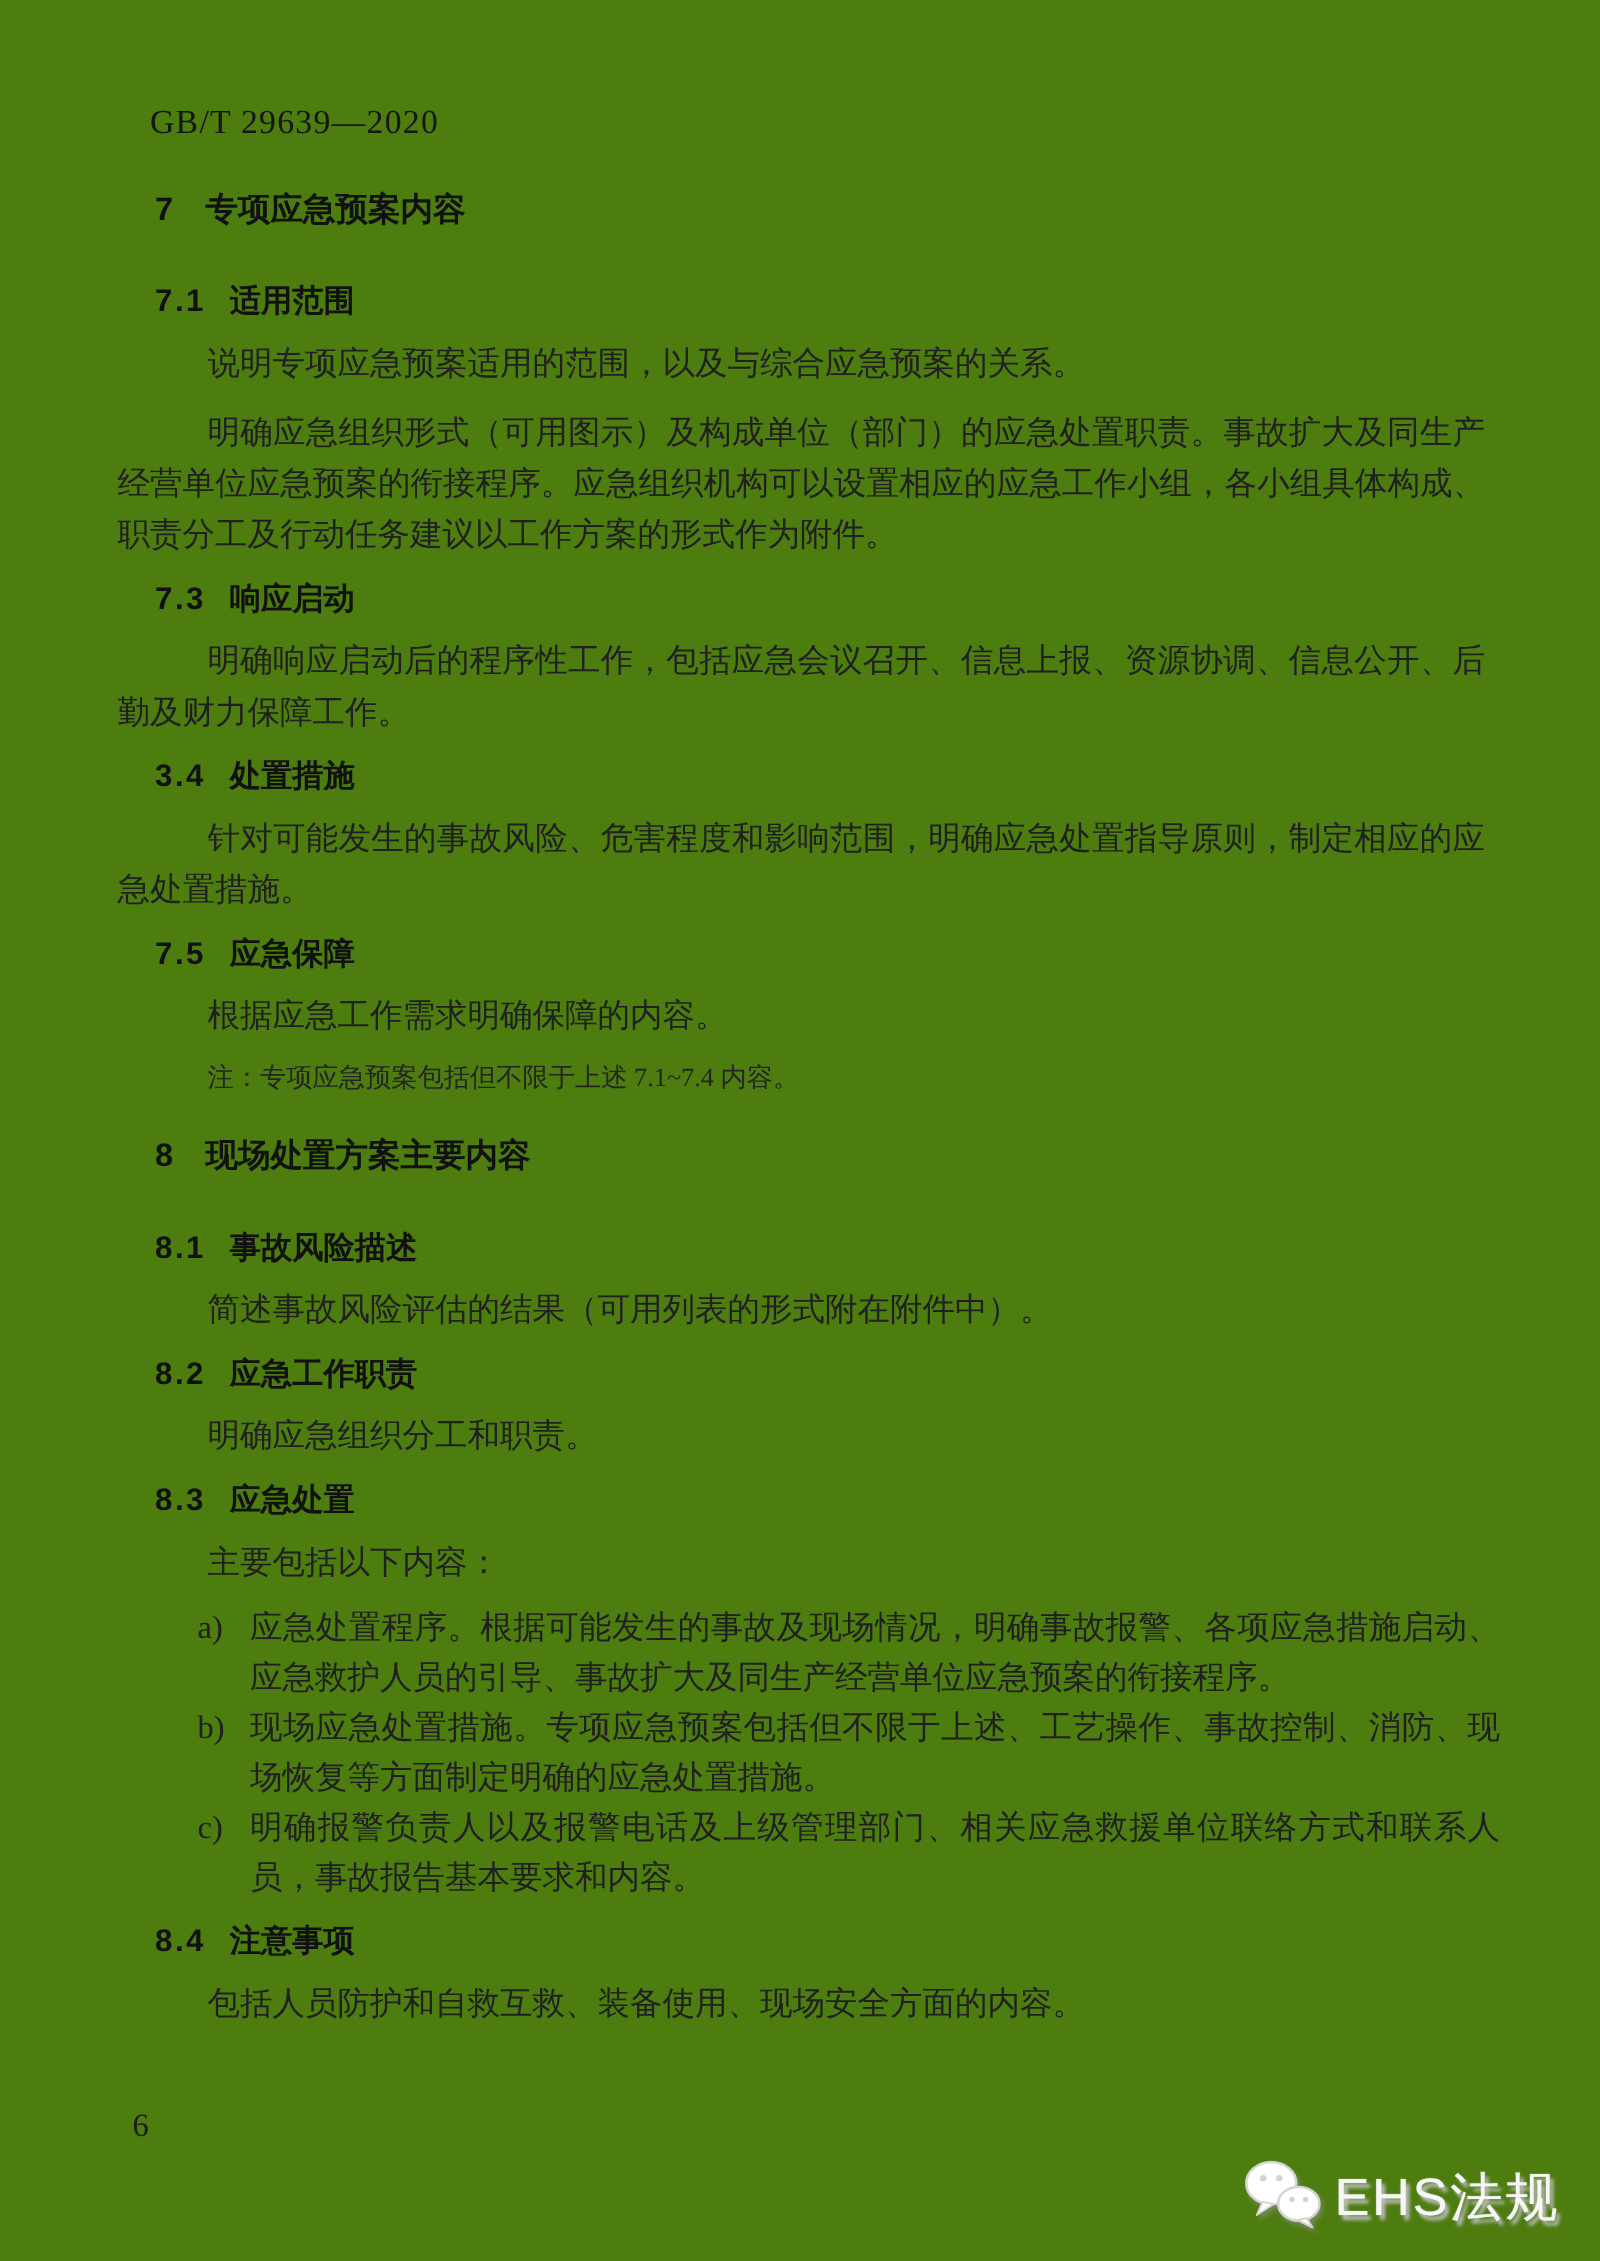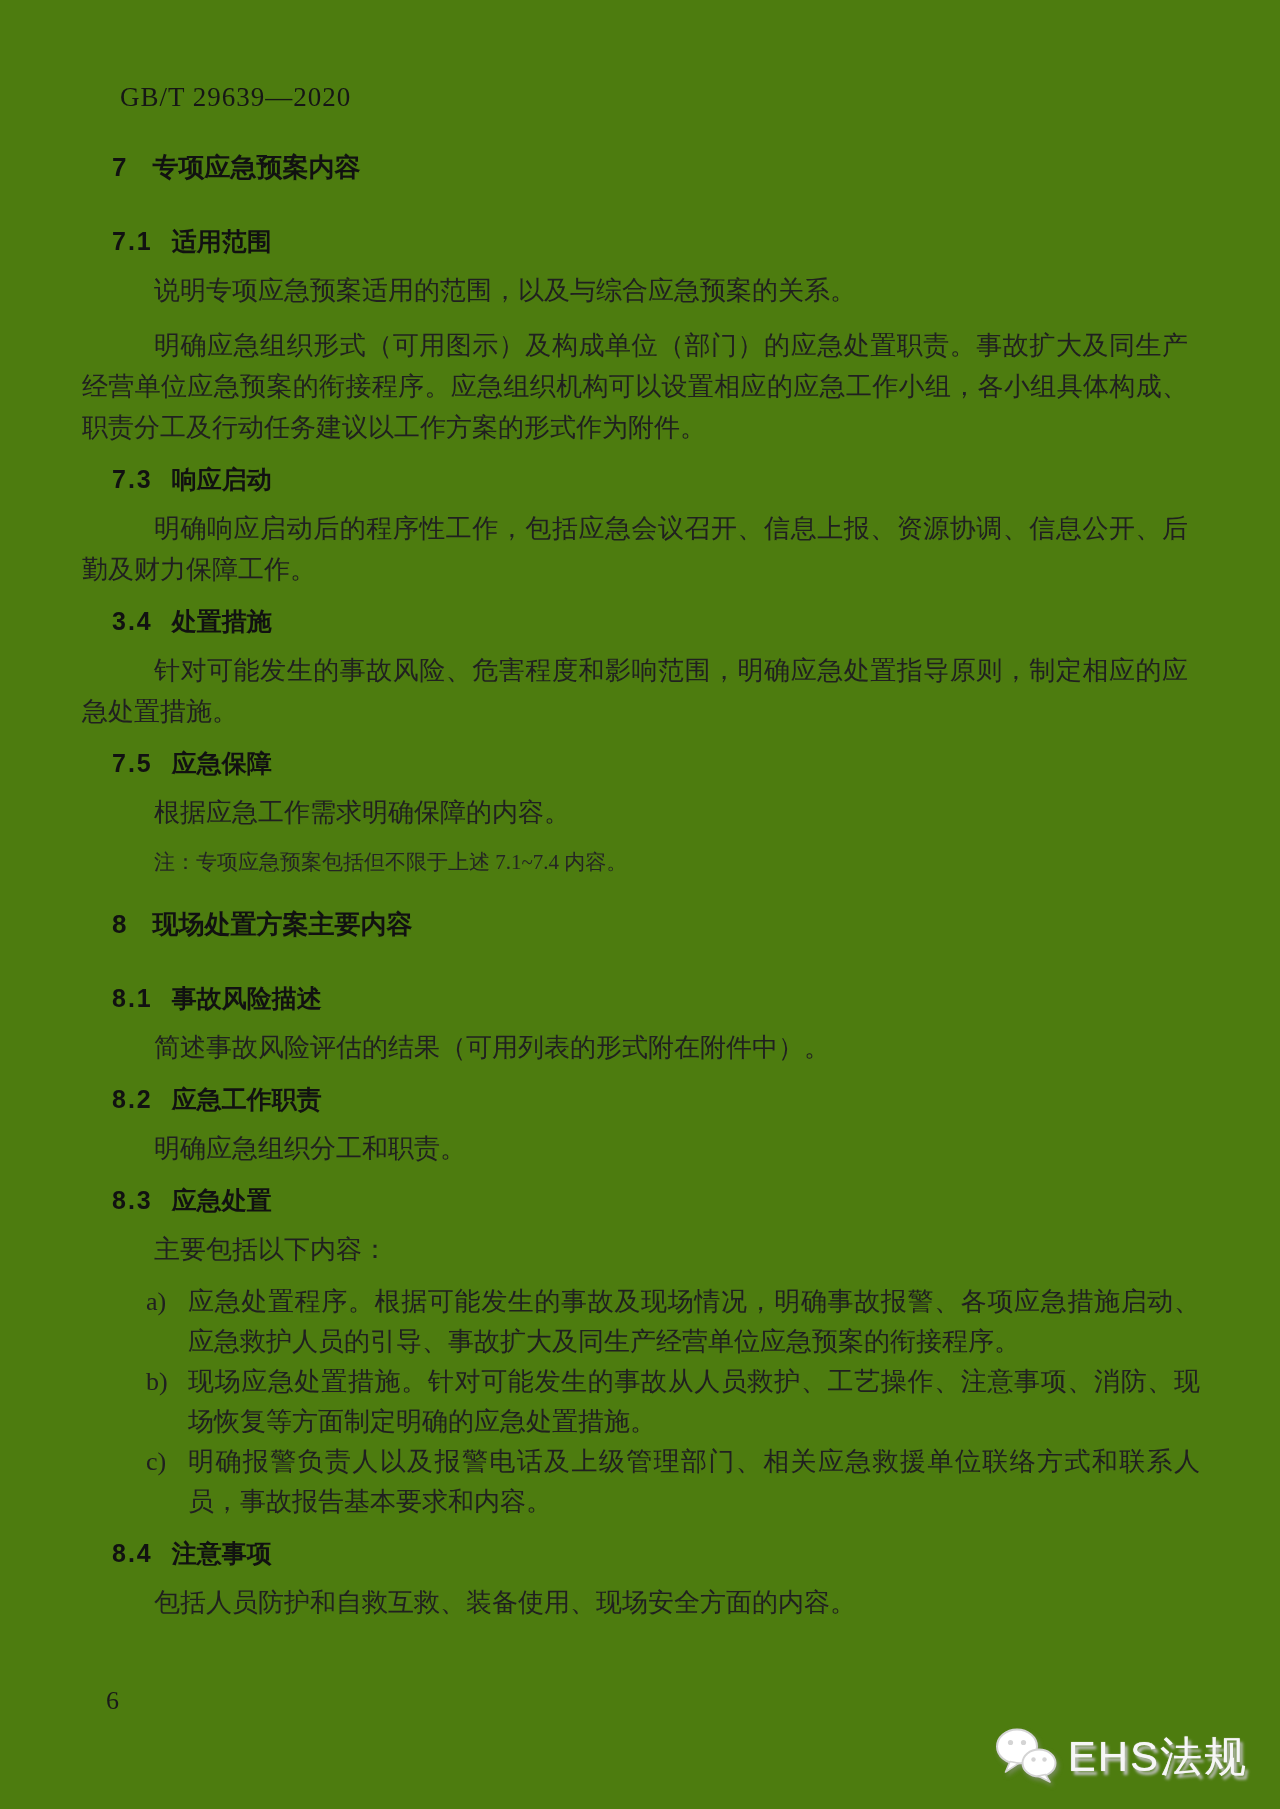--- a/index.html
+++ b/index.html
@@ -7,21 +7,21 @@
     width:1280px;height:1809px;position:relative;overflow:hidden;
     background:#ffffff;color:#1d1d1d;
     font-family:"Liberation Serif","DejaVu Serif",serif;
   }
   .page{position:absolute;inset:0;background:#4d7c0f;}
   .running-header{
     position:absolute;left:120px;top:82px;
     font-size:27px;letter-spacing:1px;color:#161616;white-space:nowrap;
   }
   .content{
-    position:absolute;left:82px;right:80px;top:0;
+    position:absolute;left:94px;right:80px;top:0;
     padding-top:122px;
   }
   
   .h1{
     font-family:"Liberation Sans","DejaVu Sans",sans-serif;
     font-weight:bold;font-size:26px;line-height:30px;color:#111;
     margin:30px 0 44px 30px;
   }
   .h1 .num{margin-right:24px;letter-spacing:2px;}
   
@@ -80,21 +80,21 @@
       <p class="note">注：专项应急预案包括但不限于上述 7.1~7.4 内容。</p>
       <h2 class="h1"><span class="num">8</span><span class="title">现场处置方案主要内容</span></h2>
       <h3 class="h2"><span class="num">8.1</span><span class="title">事故风险描述</span></h3>
       <p class="para">简述事故风险评估的结果（可用列表的形式附在附件中）。</p>
       <h3 class="h2"><span class="num">8.2</span><span class="title">应急工作职责</span></h3>
       <p class="para">明确应急组织分工和职责。</p>
       <h3 class="h2"><span class="num">8.3</span><span class="title">应急处置</span></h3>
       <p class="para">主要包括以下内容：</p>
       <div class="list">
         <div class="list-item"><span class="marker">a)</span><span class="text">应急处置程序。根据可能发生的事故及现场情况，明确事故报警、各项应急措施启动、应急救护人员的引导、事故扩大及同生产经营单位应急预案的衔接程序。</span></div>
-        <div class="list-item"><span class="marker">b)</span><span class="text">现场应急处置措施。针对可能发生的事故从人员救护、工艺操作、注意事项、消防、现场恢复等方面制定明确的应急处置措施。</span></div>
+        <div class="list-item"><span class="marker">b)</span><span class="text">现场应急处置措施。专项应急预案包括但不限于上述、工艺操作、事故控制、消防、现场恢复等方面制定明确的应急处置措施。</span></div>
         <div class="list-item"><span class="marker">c)</span><span class="text">明确报警负责人以及报警电话及上级管理部门、相关应急救援单位联络方式和联系人员，事故报告基本要求和内容。</span></div>
       </div>
       <h3 class="h2"><span class="num">8.4</span><span class="title">注意事项</span></h3>
       <p class="para">包括人员防护和自救互救、装备使用、现场安全方面的内容。</p>
     </div>
 
   <div class="page-number">6</div>
 
   <div class="watermark">
     <span>

